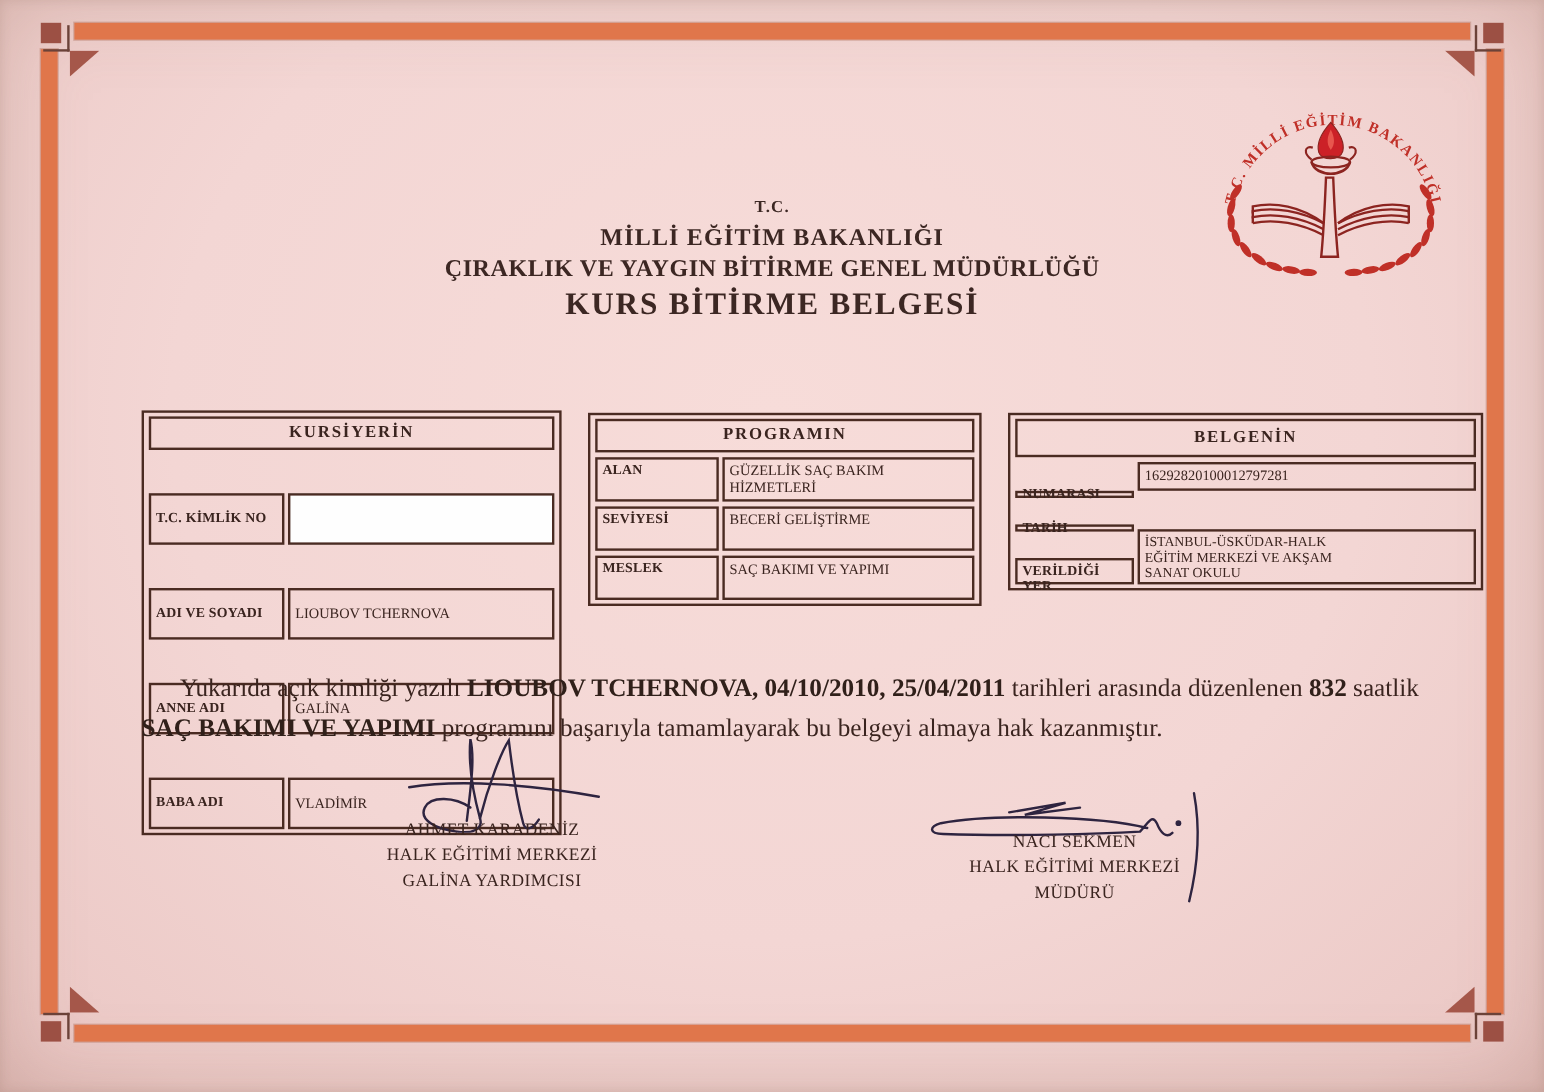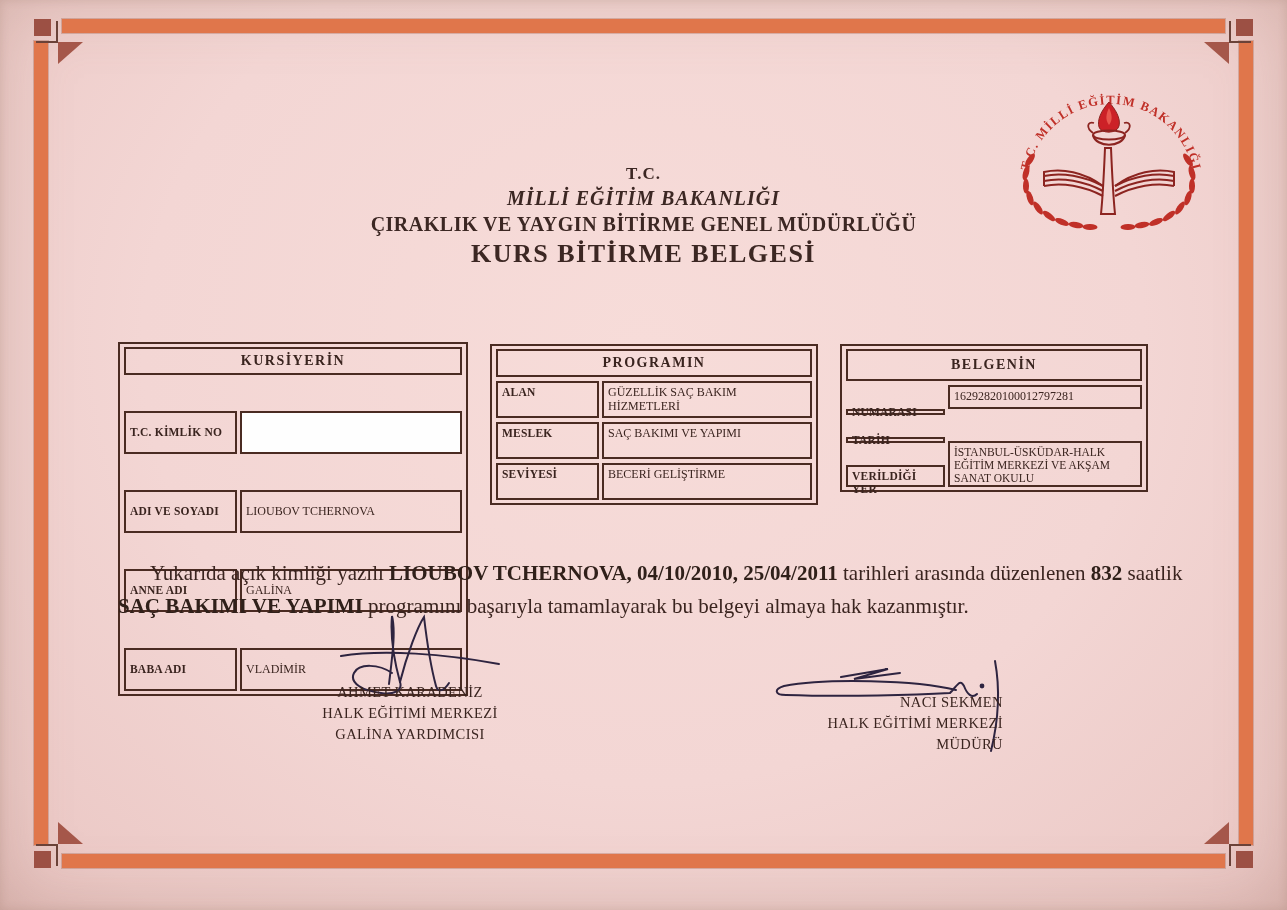--- a/index.html
+++ b/index.html
@@ -27,55 +27,55 @@
   .cl.tr{right:36px;top:21px;border-left-width:2px;border-bottom-width:2px;}
   .cl.bl{left:36px;bottom:44px;border-right-width:2px;border-top-width:2px;}
   .cl.br{right:36px;bottom:44px;border-left-width:2px;border-top-width:2px;}
   .tri{position:absolute;width:25px;height:22px;background:#a5574a;}
   .tri.tl{left:58px;top:42px;clip-path:polygon(0 0,100% 0,0 100%);}
   .tri.tr{right:58px;top:42px;clip-path:polygon(0 0,100% 0,100% 100%);}
   .tri.bl{left:58px;bottom:66px;clip-path:polygon(0 0,0 100%,100% 100%);}
   .tri.br{right:58px;bottom:66px;clip-path:polygon(100% 0,100% 100%,0 100%);}
   
   .hdr{position:absolute;left:0;top:163px;width:1287px;text-align:center;color:#3c2723;}
-  .hdr .l1{font-size:17px;font-weight:bold;letter-spacing:1px;line-height:22px;}
-  .hdr .l2{font-size:20px;font-weight:bold;letter-spacing:1px;line-height:26px;font-style:italic;}
+  .hdr .l1{font-size:14px;font-weight:bold;letter-spacing:1px;line-height:22px;}
+  .hdr .l2{font-size:20px;font-weight:bold;letter-spacing:1px;line-height:26px;}
   .hdr .l3{font-size:20px;font-weight:bold;letter-spacing:.5px;line-height:27px;}
   .hdr .l4{font-size:26px;font-weight:bold;letter-spacing:1.5px;line-height:32px;}
   
   .emblem{position:absolute;left:1014px;top:74px;width:195px;height:160px;}
   
   .tbl{position:absolute;border:2px solid #4a2b22;padding:3px 4px;box-sizing:border-box;color:#3a241f;}
   .tbl .thead{border:2px solid #4a2b22;height:24px;display:flex;align-items:center;justify-content:center;
     font-weight:bold;font-size:14px;letter-spacing:1.5px;}
   .trow{display:flex;margin-top:4px;}
   .tcell{border:2px solid #4a2b22;box-sizing:border-box;display:flex;align-items:center;
     padding:1px 4px;font-size:12px;}
   .tcell.lab{font-weight:bold;font-size:11.5px;flex:none;margin-right:3px;letter-spacing:.2px;line-height:1.1;}
   .tcell.val{flex:1;line-height:1.15;}
   .tcell.white{background:#fefefe;}
   .tcell.topal{align-items:flex-start;padding-top:3px;}
   #t-kursiyerin{left:118px;top:342px;width:350px;}
   #t-kursiyerin .lab{width:113px;} #t-kursiyerin .trow{height:43px;margin-top:36px;}
   #t-programin{left:490px;top:344px;width:328px;}
   #t-programin .lab{width:103px;} #t-programin .trow{height:37px;}
-  #t-belgenin{left:840px;top:344px;width:308px;}
+  #t-belgenin{left:840px;top:344px;width:396px;}
   #t-belgenin .lab{width:99px;margin-top:24px;}
   #t-belgenin .trow.r1,#t-belgenin .trow.r2{height:24px;}
   #t-belgenin .trow.r3{height:46px;}
   #t-belgenin .thead{height:28px;}
   .w150{max-width:152px;} .w182{max-width:184px;font-size:11.5px;}
   
   .para{position:absolute;left:118px;top:536px;width:1087px;font-size:21px;line-height:1.55;
     color:#3a241f;text-indent:32px;text-align:left;}
   .para b{color:#30201a;}
   
   .sigtxt{position:absolute;text-align:center;color:#3a241f;font-size:14.5px;line-height:21px;letter-spacing:.4px;}
   .sigtxt.left{left:300px;top:682px;width:220px;}
-  .sigtxt.right{left:788px;top:692px;width:215px;text-align:right;}
+  .sigtxt.right{left:788px;top:692px;width:215px;}
   .sigsvg{position:absolute;}
   .sigsvg.left{left:333px;top:612px;}
   .sigsvg.right{left:766px;top:656px;}
 </style>
 </head>
 <body>
 
 <div class="paper">
 
   <div class="bar top"></div>
@@ -175,26 +175,26 @@
 
   <div class="tbl" id="t-programin">
     <div class="thead">PROGRAMIN</div>
     <div class="trow">
       <div class="tcell lab topal">ALAN</div>
       <div class="tcell val topal">
           <span class="w150">GÜZELLİK SAÇ BAKIM HİZMETLERİ</span>
         </div>
     </div>
     <div class="trow">
+      <div class="tcell lab topal">SEVİYESİ</div>
+      <div class="tcell val topal">BECERİ GELİŞTİRME</div>
+    </div>
+    <div class="trow">
       <div class="tcell lab topal">MESLEK</div>
       <div class="tcell val topal">SAÇ BAKIMI VE YAPIMI</div>
-    </div>
-    <div class="trow">
-      <div class="tcell lab topal">SEVİYESİ</div>
-      <div class="tcell val topal">BECERİ GELİŞTİRME</div>
     </div>
   </div>
 
   <div class="tbl" id="t-belgenin">
     <div class="thead">BELGENİN</div>
     <div class="trow r1">
       <div class="tcell lab">NUMARASI</div>
       <div class="tcell val">16292820100012797281</div>
     </div>
     <div class="trow r2">

